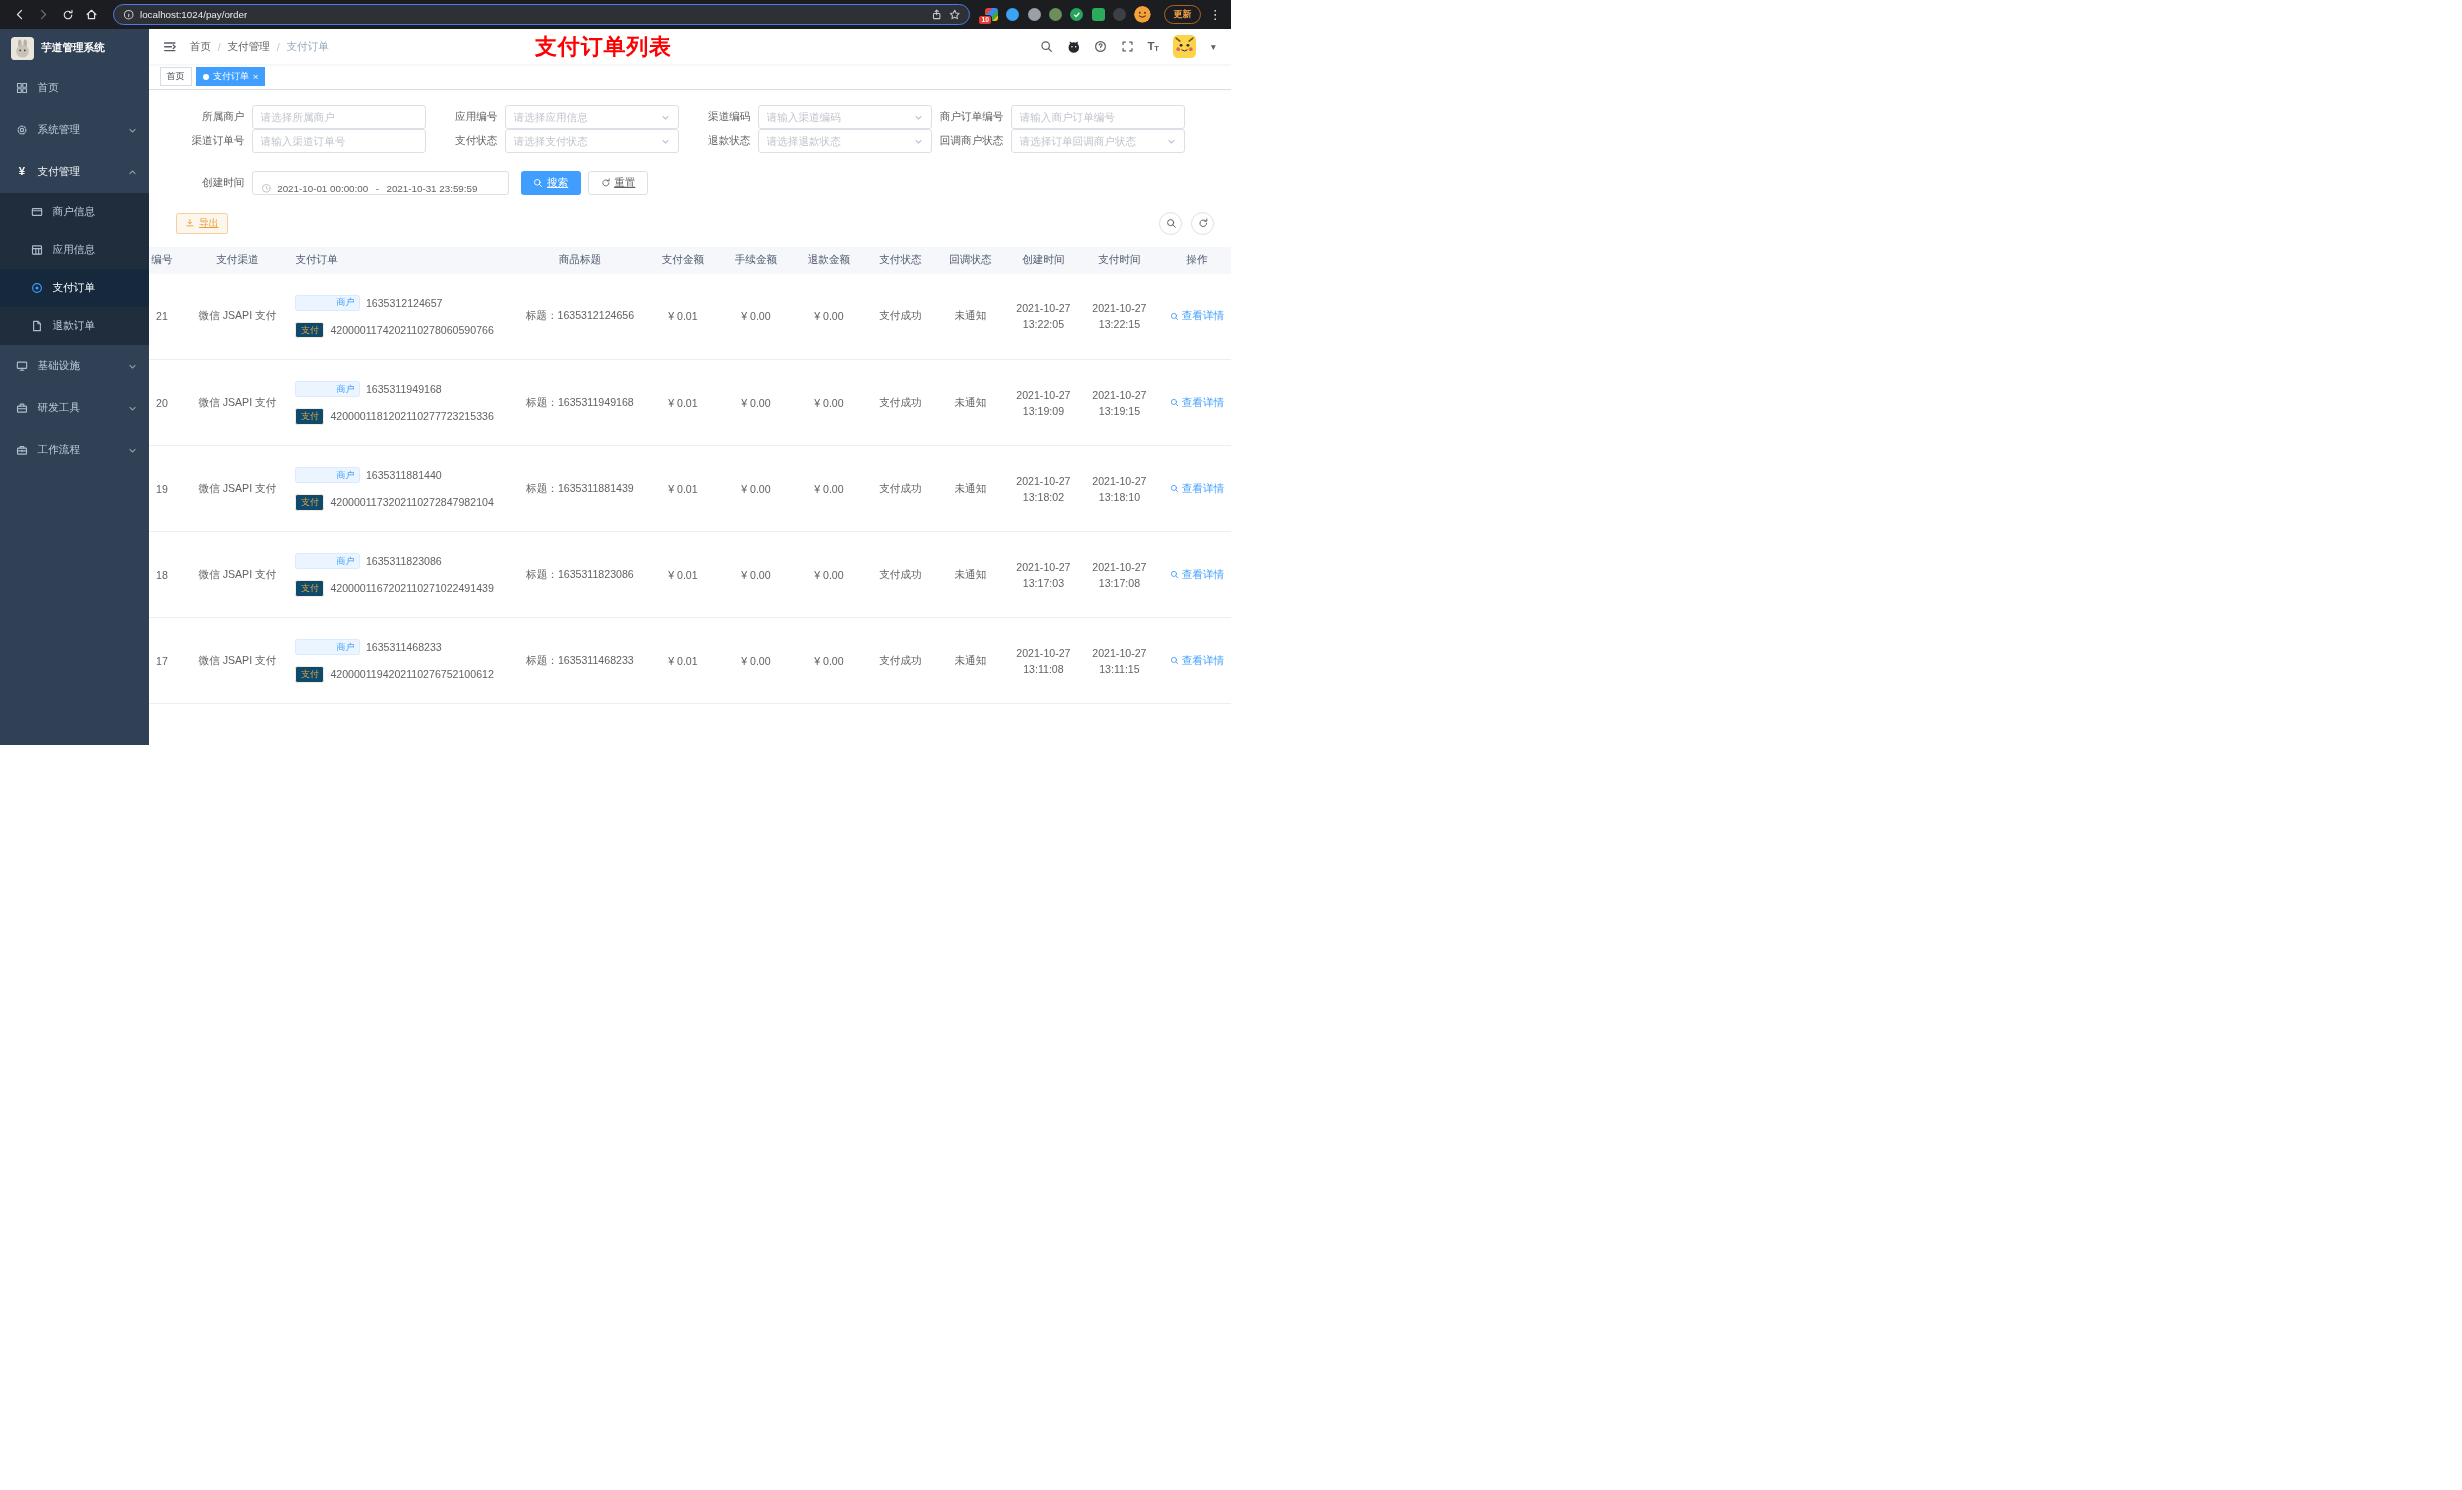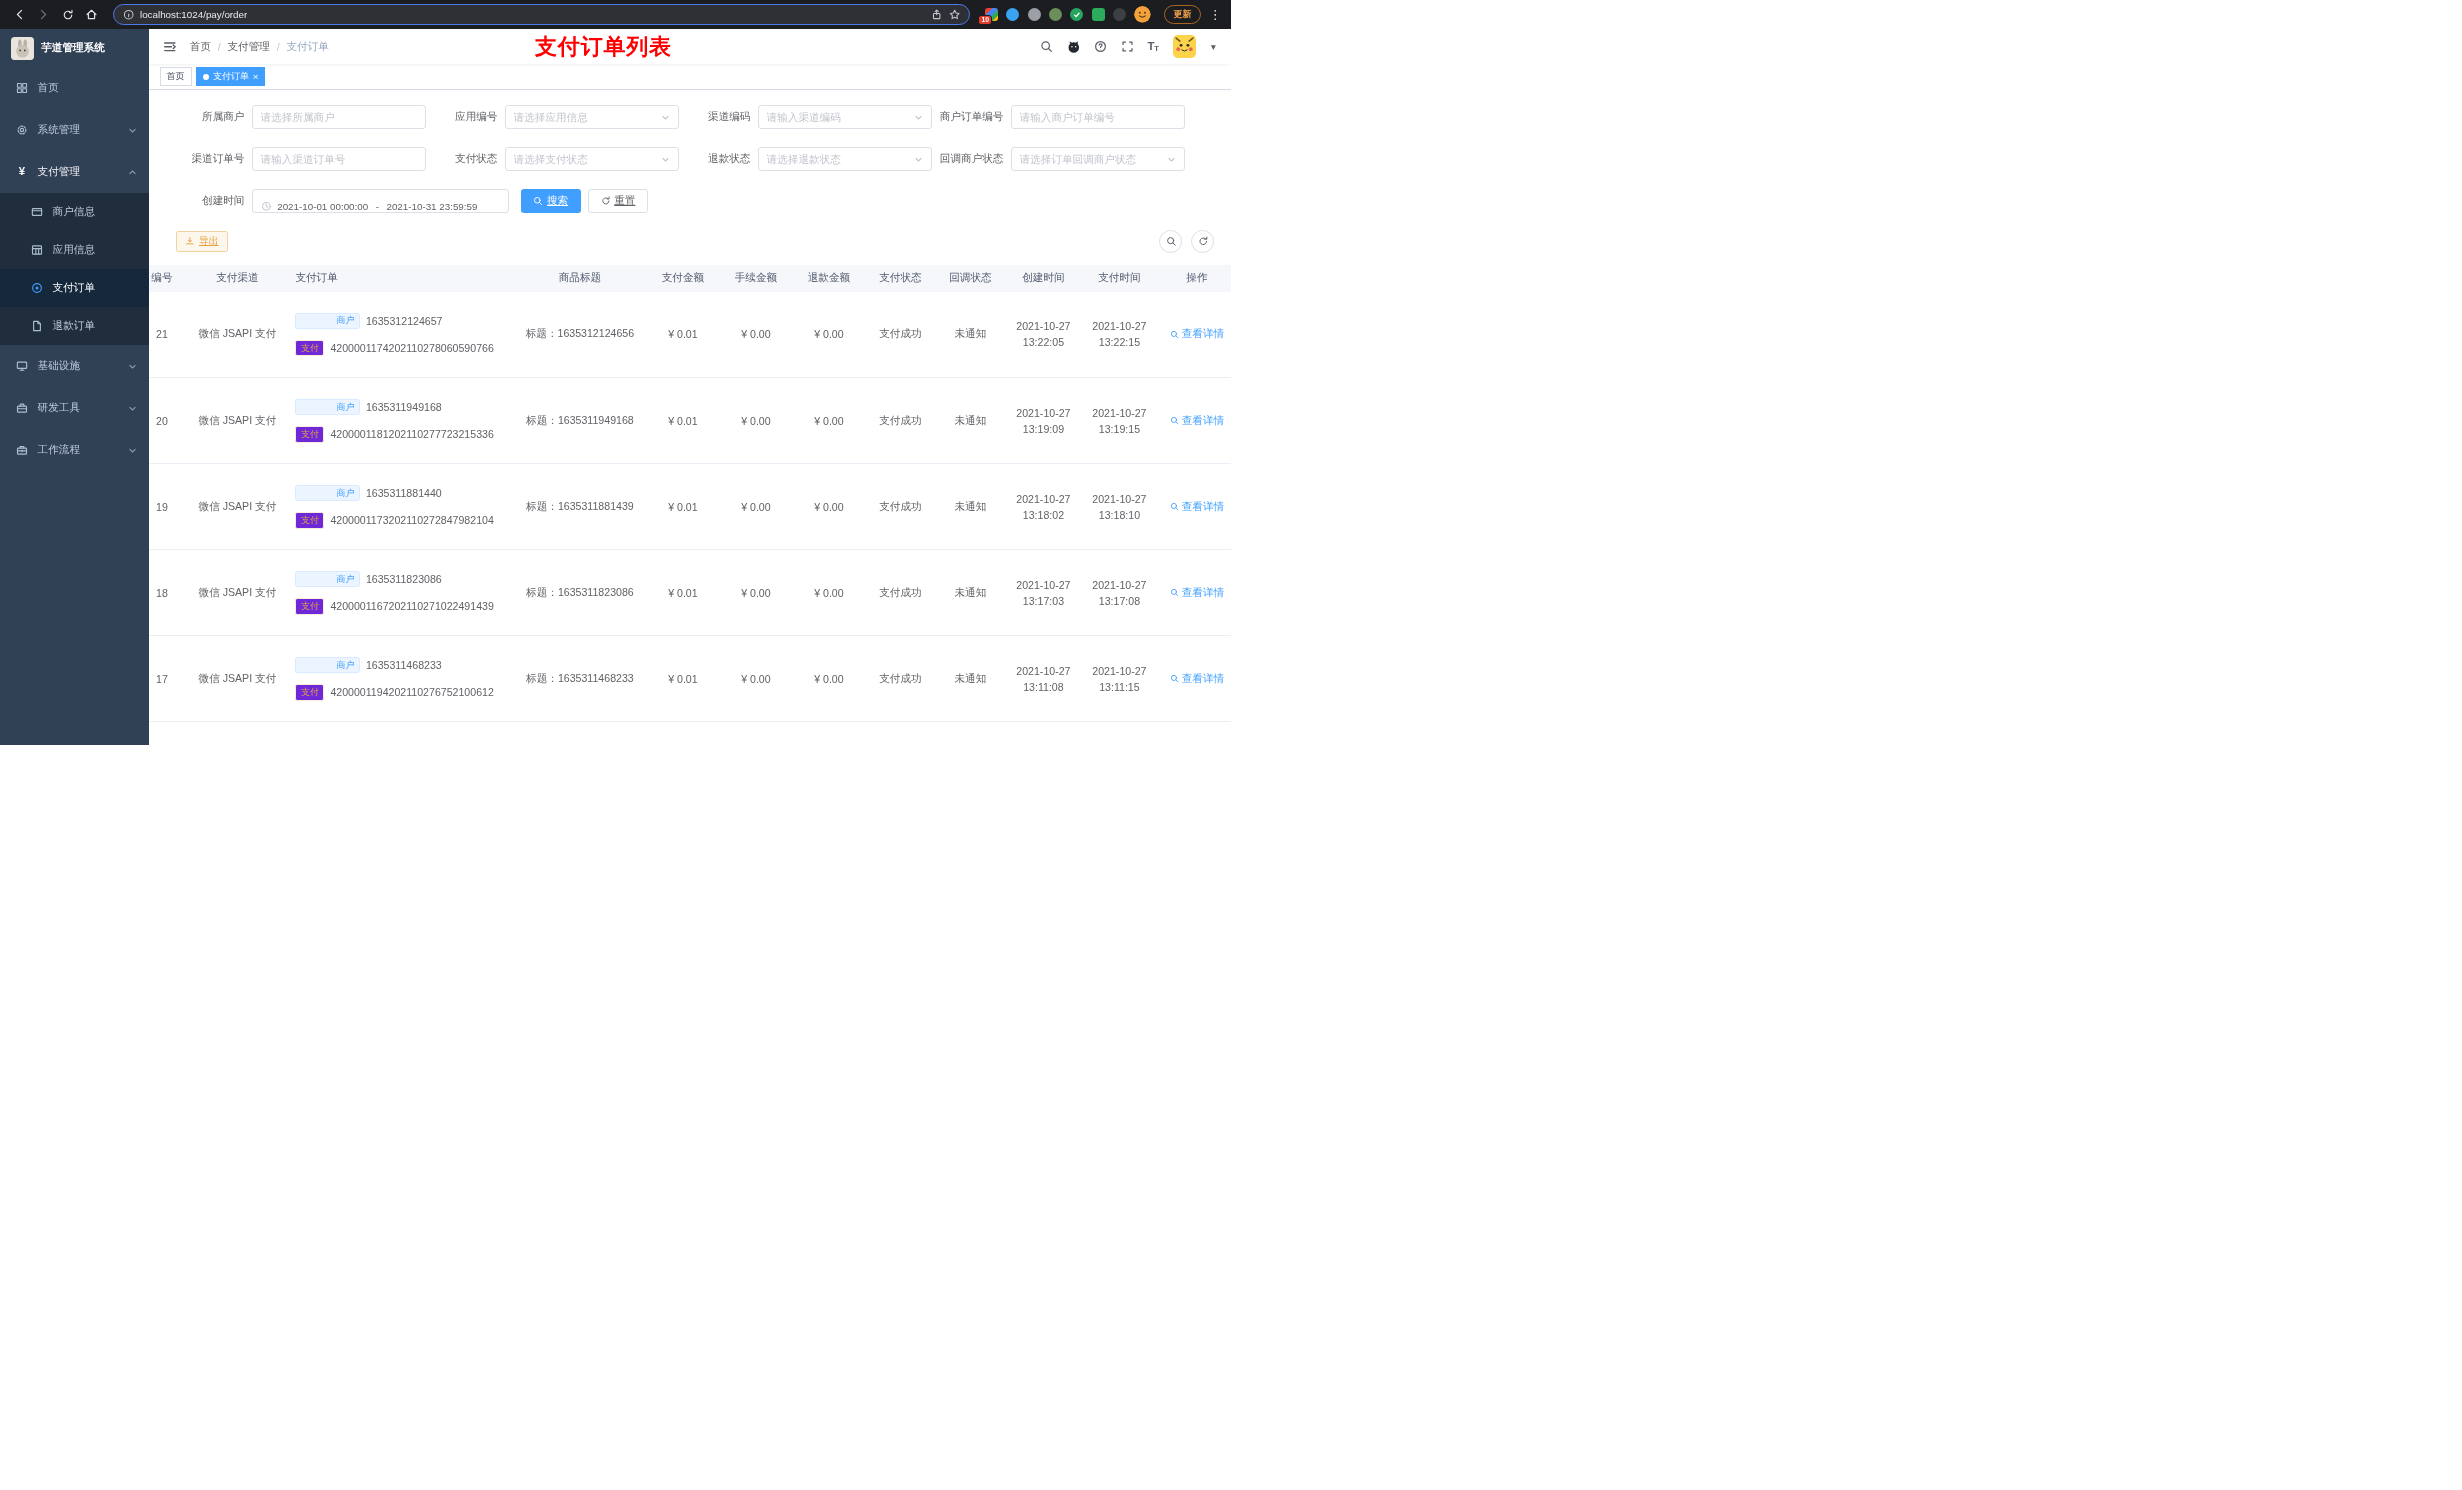--- a/index.html
+++ b/index.html
@@ -75,21 +75,21 @@
   .tabsbar { height: 26px; display:flex; align-items:center; gap: 4.5px; padding: 0 10.6px;
     border-bottom: 0.8px solid #d8dce5; box-shadow: 0 0.8px 2.3px rgba(0,0,0,.04); flex-shrink:0; }
   .tab { height: 19.7px; display:inline-flex; align-items:center; padding: 0 6px; border: 0.8px solid #d8dce5;
     background:#fff; color:#495060; font-size: 9px; gap: 3.8px; cursor:pointer; white-space:nowrap; }
   .tab.active { background:#409eff; border-color:#409eff; color:#fff; }
   .tab-dot { width: 6px; height: 6px; border-radius: 50%; background: #fff; }
   .tab-close { font-size: 9.8px; line-height: 1; cursor:pointer; }
 
   
   .filter-section { padding: 15px 15px 0 27px; font-size: 10.6px; flex-shrink:0; }
-  .filter-grid { display:grid; grid-template-columns: repeat(4, 253px); row-gap: 18px; }
+  .filter-grid { display:grid; grid-template-columns: repeat(4, 253px); }
   .f-item { display:flex; align-items:center; }
   .f-label { width: 76px; text-align:right; padding-right: 7.6px; flex-shrink:0; color:#606266; white-space:nowrap; }
   .f-control { width: 174px; height: 24px; border: 0.8px solid #dcdfe6; border-radius: 3px; background:#fff;
     display:flex; align-items:center; padding: 0 7.6px; gap: 4.5px; }
   .f-control input { border:none; outline:none; flex:1; min-width:0; font-size: 10.6px; color:#606266; background:transparent;
     font-family: "Liberation Sans", "DejaVu Sans", sans-serif; }
   .f-control input::placeholder { color:#c0c4cc; }
   .sel-chev { color:#c0c4cc; flex-shrink:0; display:flex; }
   .filter-row3 { display:flex; align-items:center; margin-top: 18px; }
   .date-range { width: 257px; height: 24px; border: 0.8px solid #dcdfe6; border-radius: 3px; display:flex;
@@ -117,21 +117,21 @@
   table { border-collapse: collapse; table-layout: fixed; width: 1099px; margin-left: -13.6px; }
   thead tr { height: 27px; background: #f5f7fa; }
   th { font-size: 10.6px; color: #515a6e; font-weight: normal; text-align: center; white-space:nowrap; }
   th.al, td.al { text-align: left; padding-left: 9px; }
   tbody tr { height: 86px; }
   td { border-bottom: 0.8px solid #ebeef5; text-align: center; font-size: 10.6px; color:#606266; vertical-align: middle; }
   .oline { display:flex; align-items:center; gap: 6px; white-space:nowrap; }
   .oline + .oline { margin-top: 10.6px; }
   .badge { font-size: 9px; padding: 0.8px 4.5px; border-radius: 2.3px; line-height: 13px; flex-shrink:0; }
   .badge-m { color:#409eff; background:#ecf5ff; border: 0.8px solid #d9ecff; padding-left: 40px; }
-  .badge-p { color:#e6a23c; background:#6d28d9; border: 0.8px solid #faecd8; }
+  .badge-p { color:#e6a23c; background:#0c4a6e; border: 0.8px solid #faecd8; }
   .tcell div { line-height: 16px; }
   .action-link { color:#409eff; display:inline-flex; align-items:center; gap: 3px; cursor:pointer; white-space:nowrap; }
 </style>
 </head>
 <body>
 
 <div class="browser-bar">
   <div class="nav-btn">
     <svg class="ic" width="13" height="13" viewBox="0 0 16 16">
         <path d="M10.5 3L5.5 8l5 5"></path>

